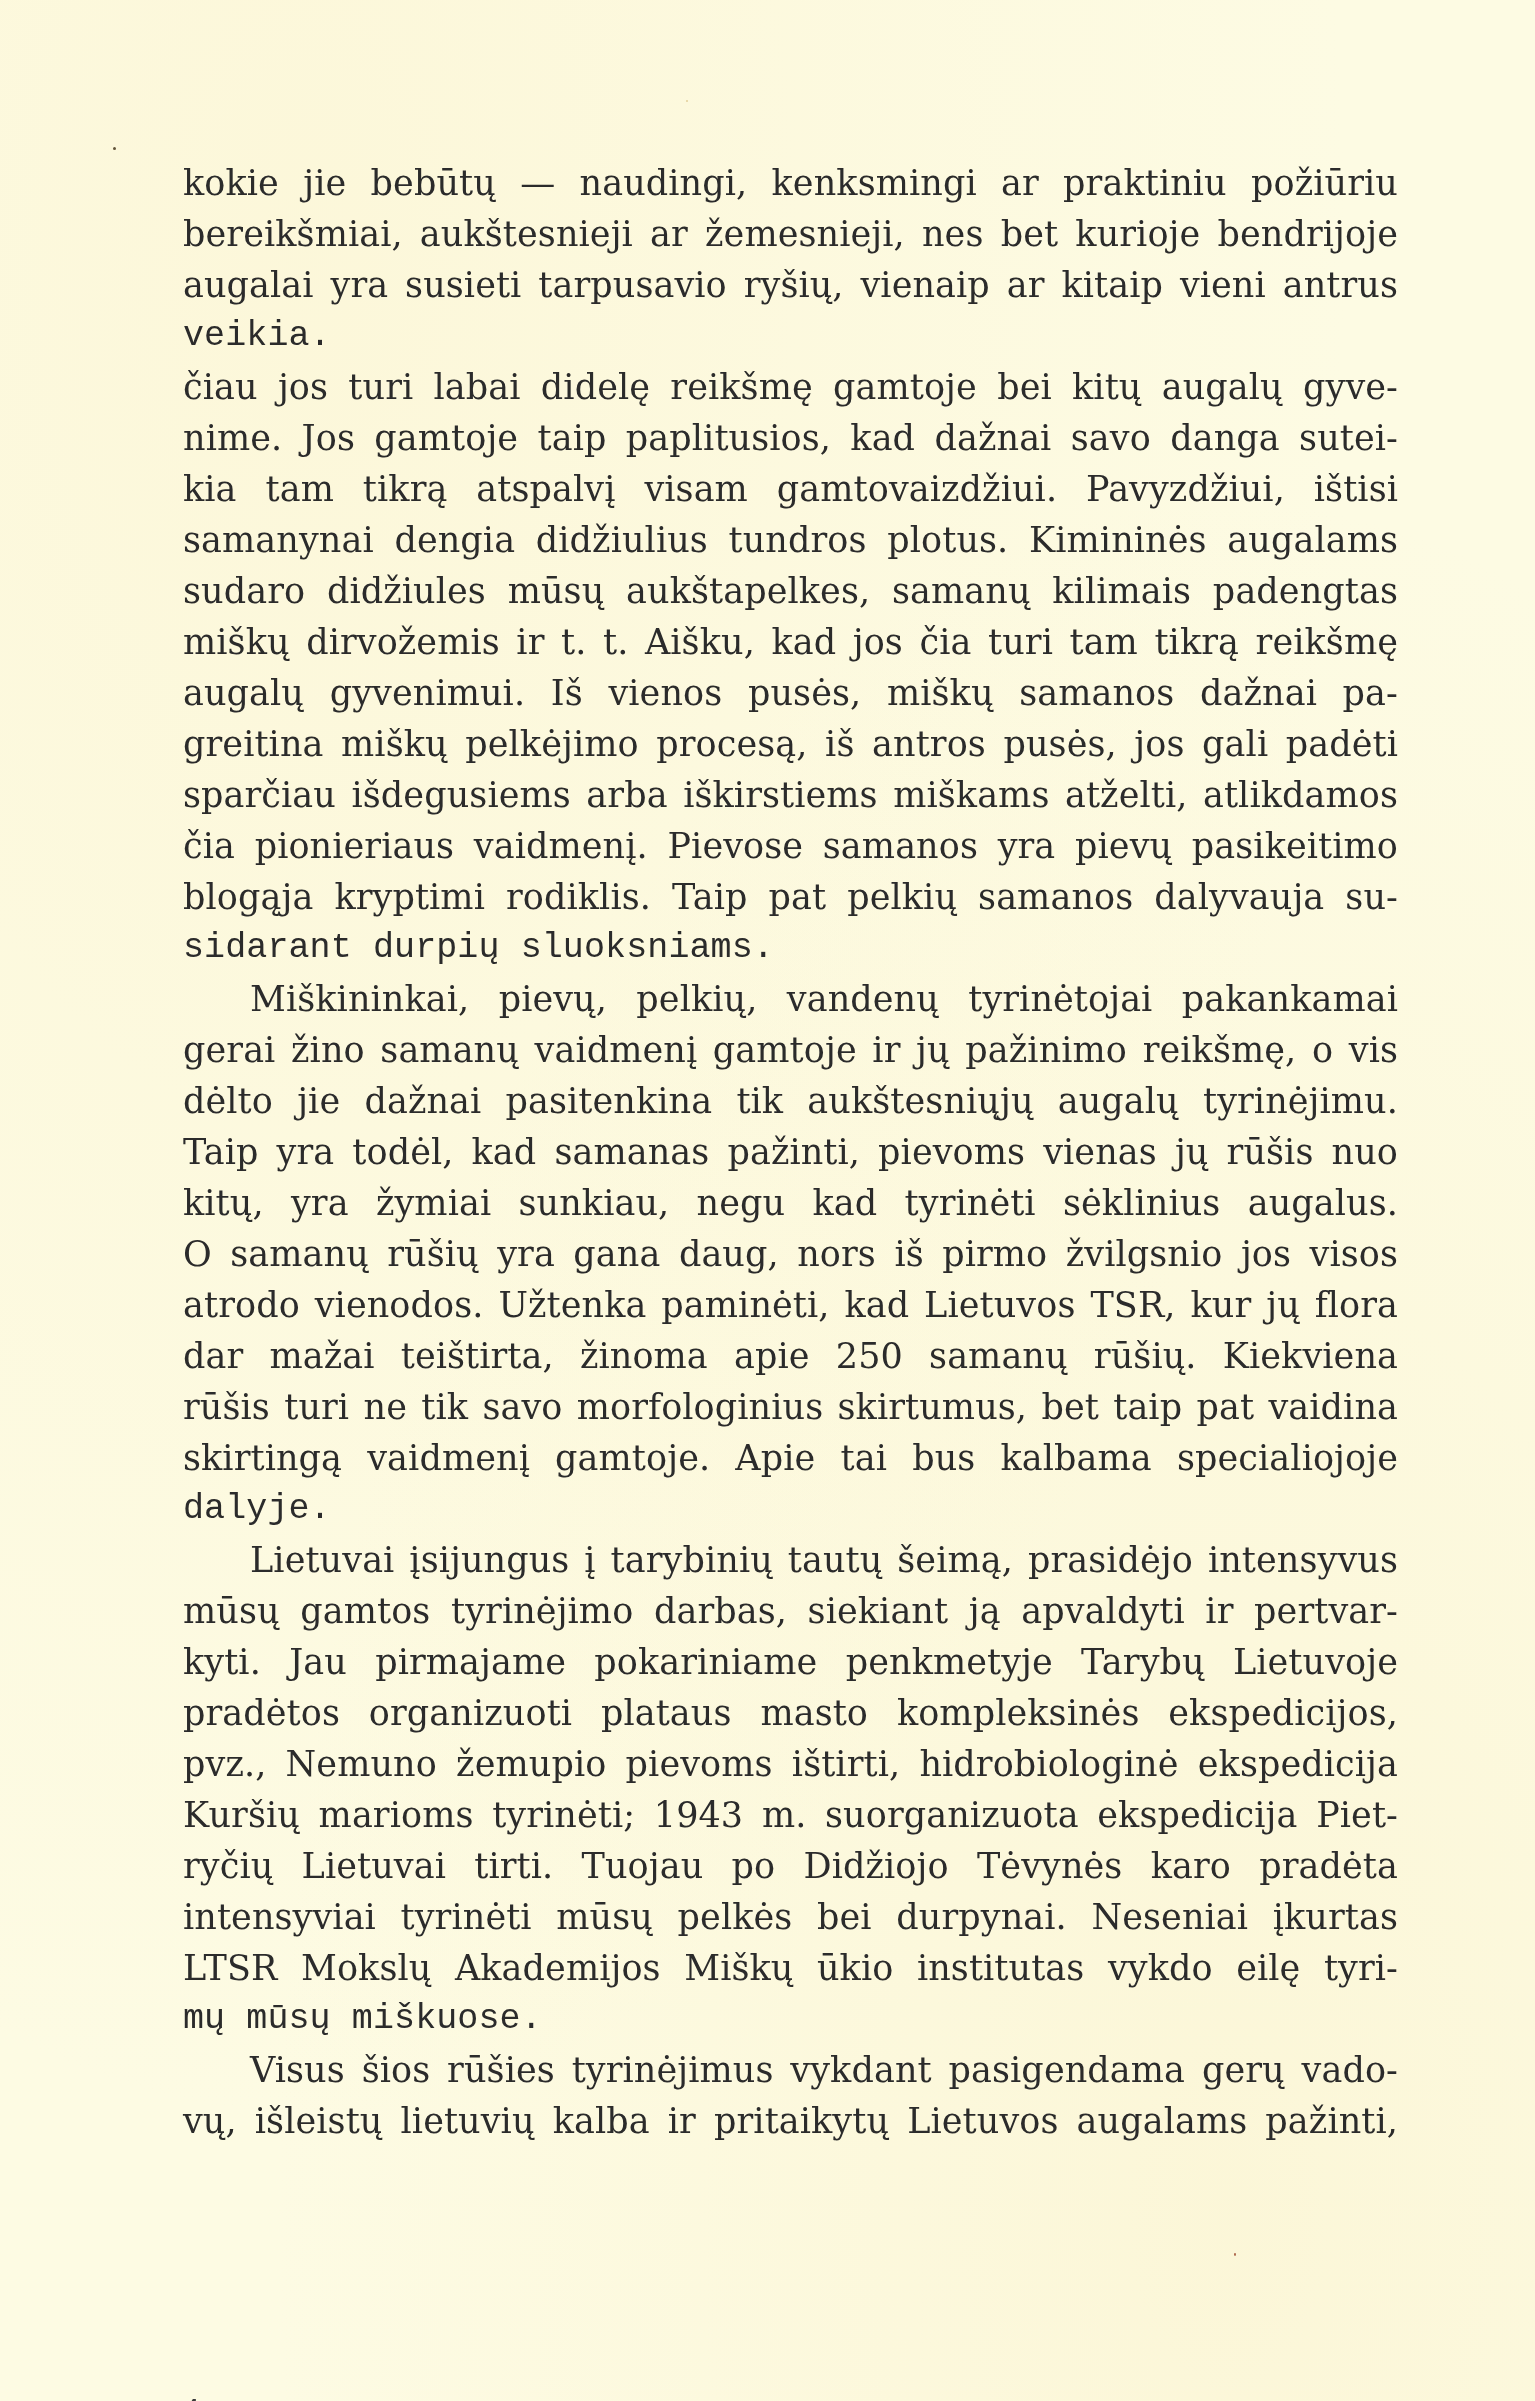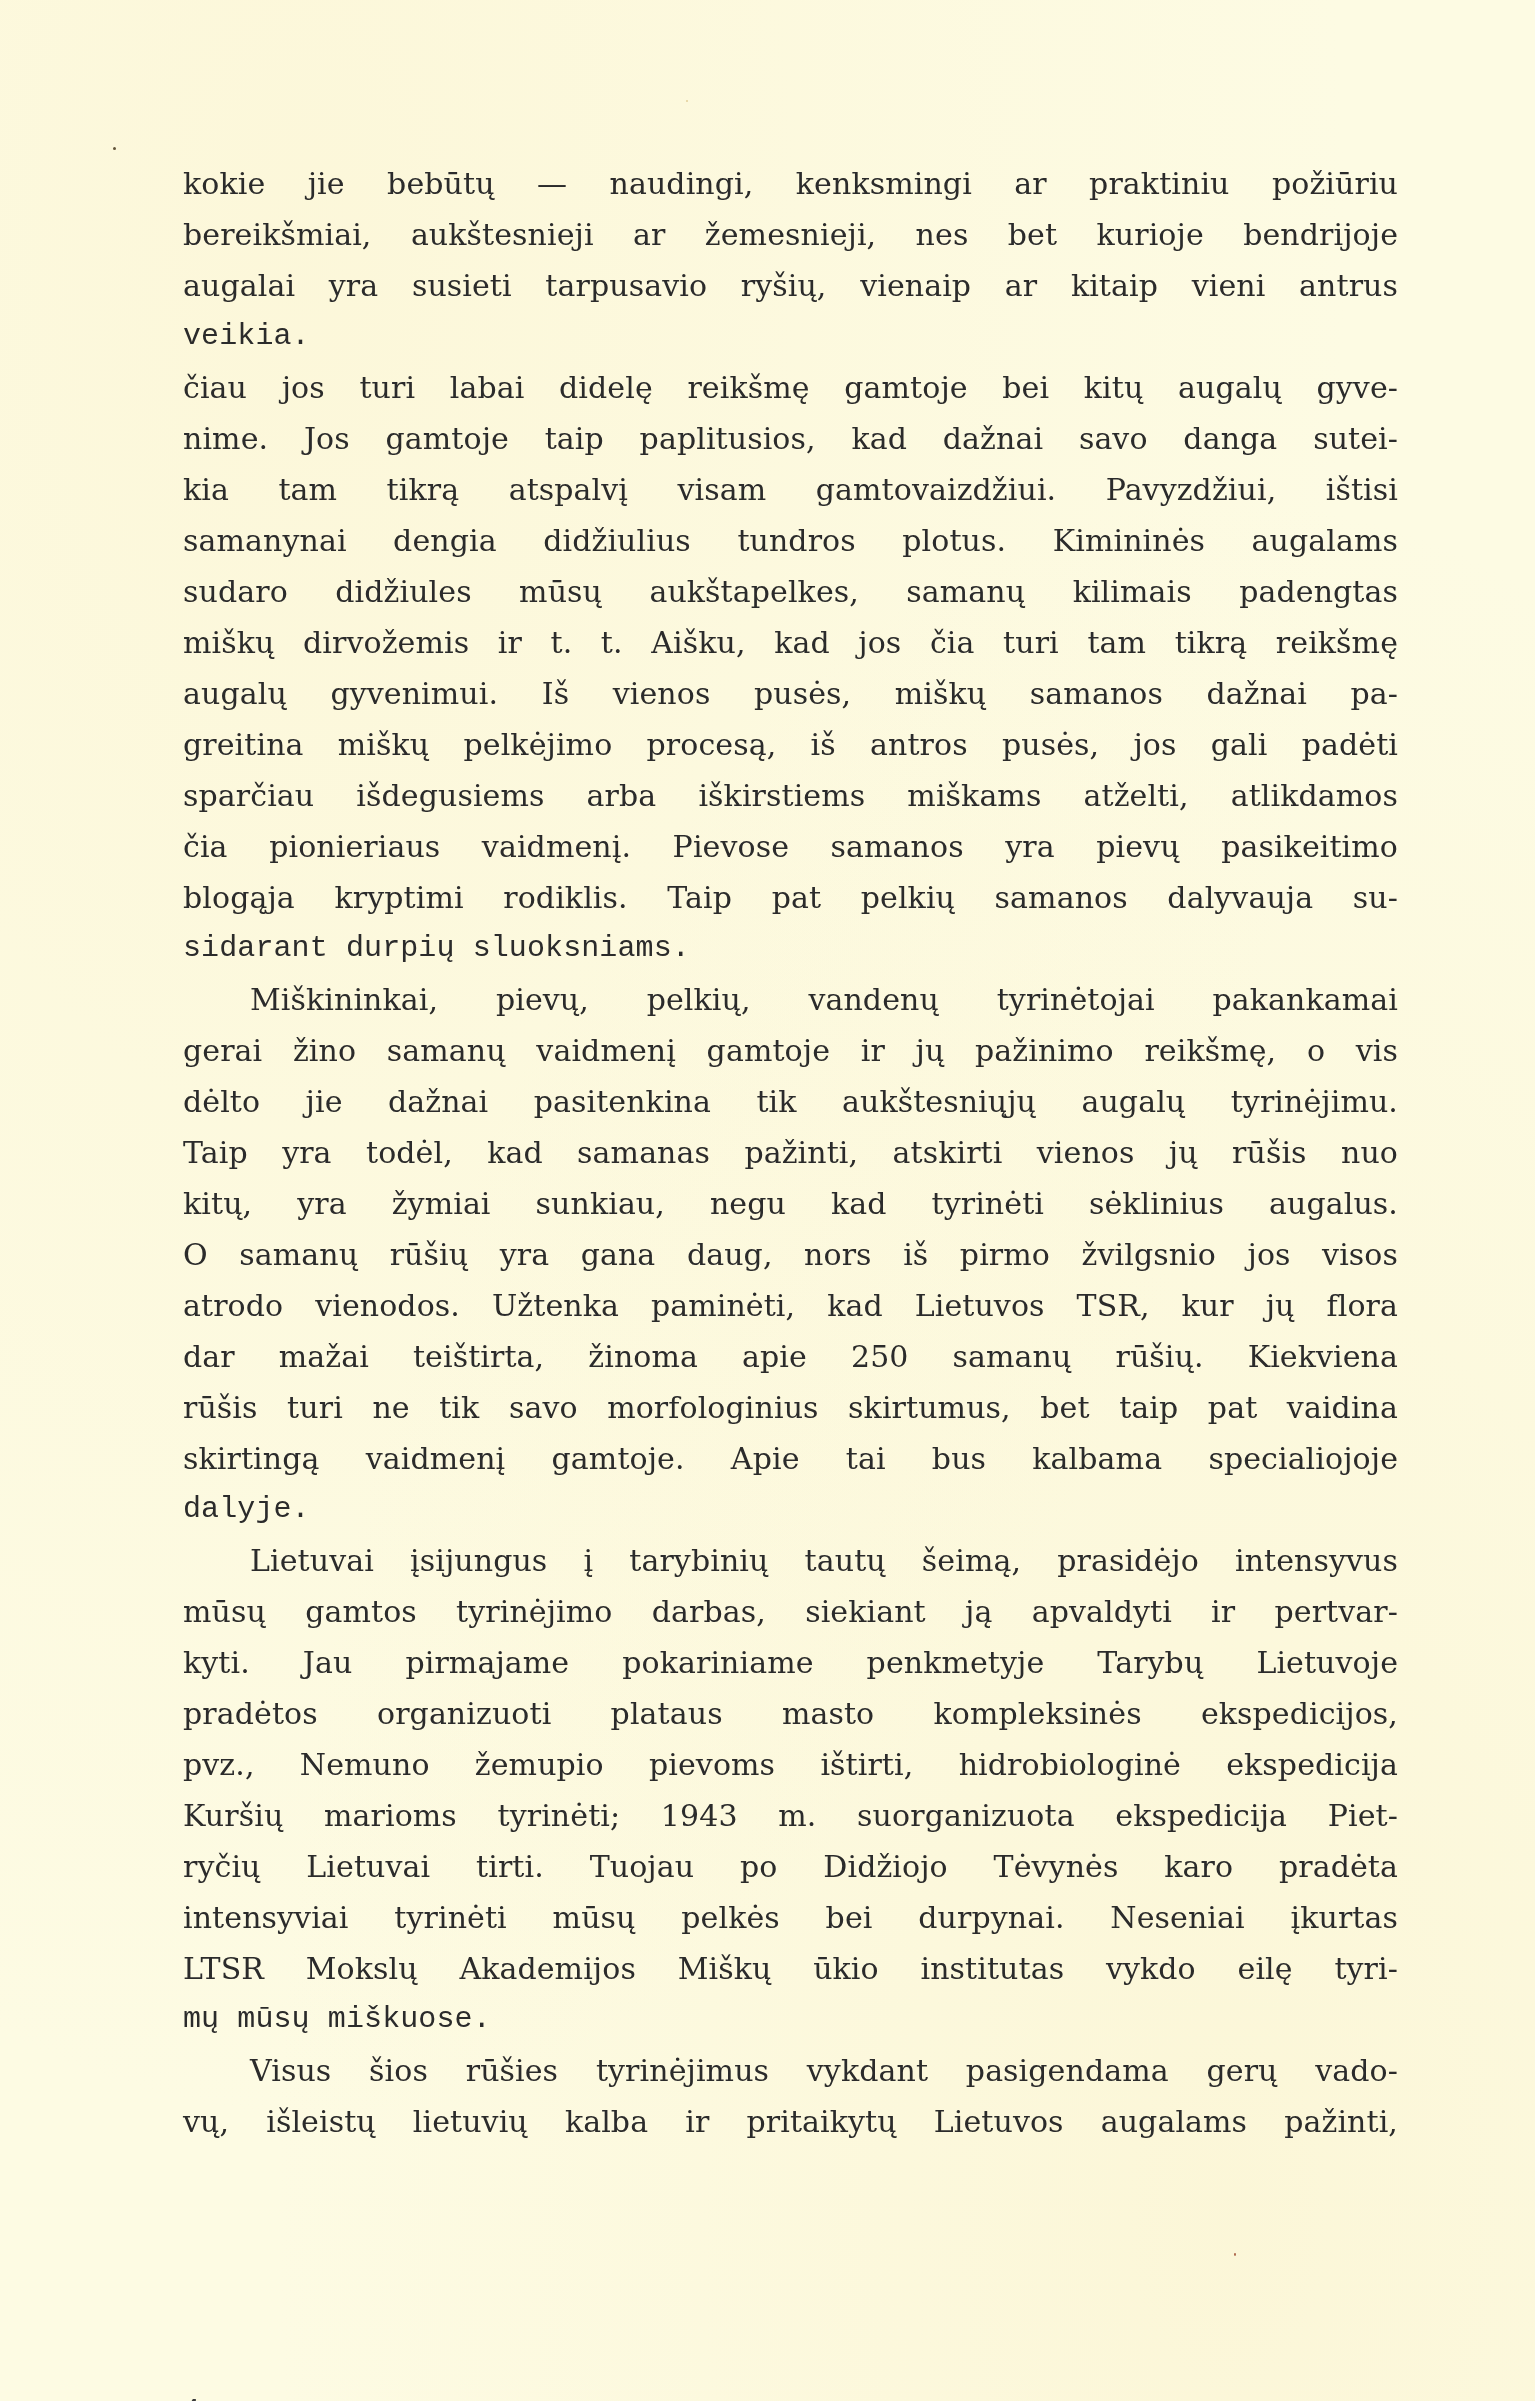--- a/index.html
+++ b/index.html
@@ -23,21 +23,21 @@
     background-image:
       radial-gradient(ellipse at 20% 10%, rgba(250,240,200,0.35), rgba(255,255,255,0) 60%),
       radial-gradient(ellipse at 80% 90%, rgba(248,236,190,0.30), rgba(255,255,255,0) 55%);
   }
   .text-block {
     position: absolute;
     left: 183px;
     top: 158px;
     width: 1215px;
     font-family: "DejaVu Serif", "Liberation Serif", serif;
-    font-size: 30px;
+    font-size: 35px;
     color: #2b2b2b;
     line-height: 51px;
     letter-spacing: 0.1px;
   }
   .line {
     display: block;
     white-space: nowrap;
     text-align: justify;
     text-align-last: justify;
     height: 51px;
@@ -94,21 +94,21 @@
       <span class="line">sparčiau išdegusiems arba iškirstiems miškams atželti, atlikdamos</span>
       <span class="line">čia pionieriaus vaidmenį. Pievose samanos yra pievų pasikeitimo</span>
       <span class="line">blogąja kryptimi rodiklis. Taip pat pelkių samanos dalyvauja su-</span>
       <span class="line last">sidarant durpių sluoksniams.</span>
     </div>
 
     <div>
       <span class="line indent">Miškininkai, pievų, pelkių, vandenų tyrinėtojai pakankamai</span>
       <span class="line">gerai žino samanų vaidmenį gamtoje ir jų pažinimo reikšmę, o vis</span>
       <span class="line">dėlto jie dažnai pasitenkina tik aukštesniųjų augalų tyrinėjimu.</span>
-      <span class="line">Taip yra todėl, kad samanas pažinti, atskirti vienos jų rūšis nuo</span>
+      <span class="line">Taip yra todėl, kad samanas pažinti, pievoms vienas jų rūšis nuo</span>
       <span class="line">kitų, yra žymiai sunkiau, negu kad tyrinėti sėklinius augalus.</span>
       <span class="line">O samanų rūšių yra gana daug, nors iš pirmo žvilgsnio jos visos</span>
       <span class="line">atrodo vienodos. Užtenka paminėti, kad Lietuvos TSR, kur jų flora</span>
       <span class="line">dar mažai teištirta, žinoma apie 250 samanų rūšių. Kiekviena</span>
       <span class="line">rūšis turi ne tik savo morfologinius skirtumus, bet taip pat vaidina</span>
       <span class="line">skirtingą vaidmenį gamtoje. Apie tai bus kalbama specialiojoje</span>
       <span class="line last">dalyje.</span>
     </div>
 
     <div>

